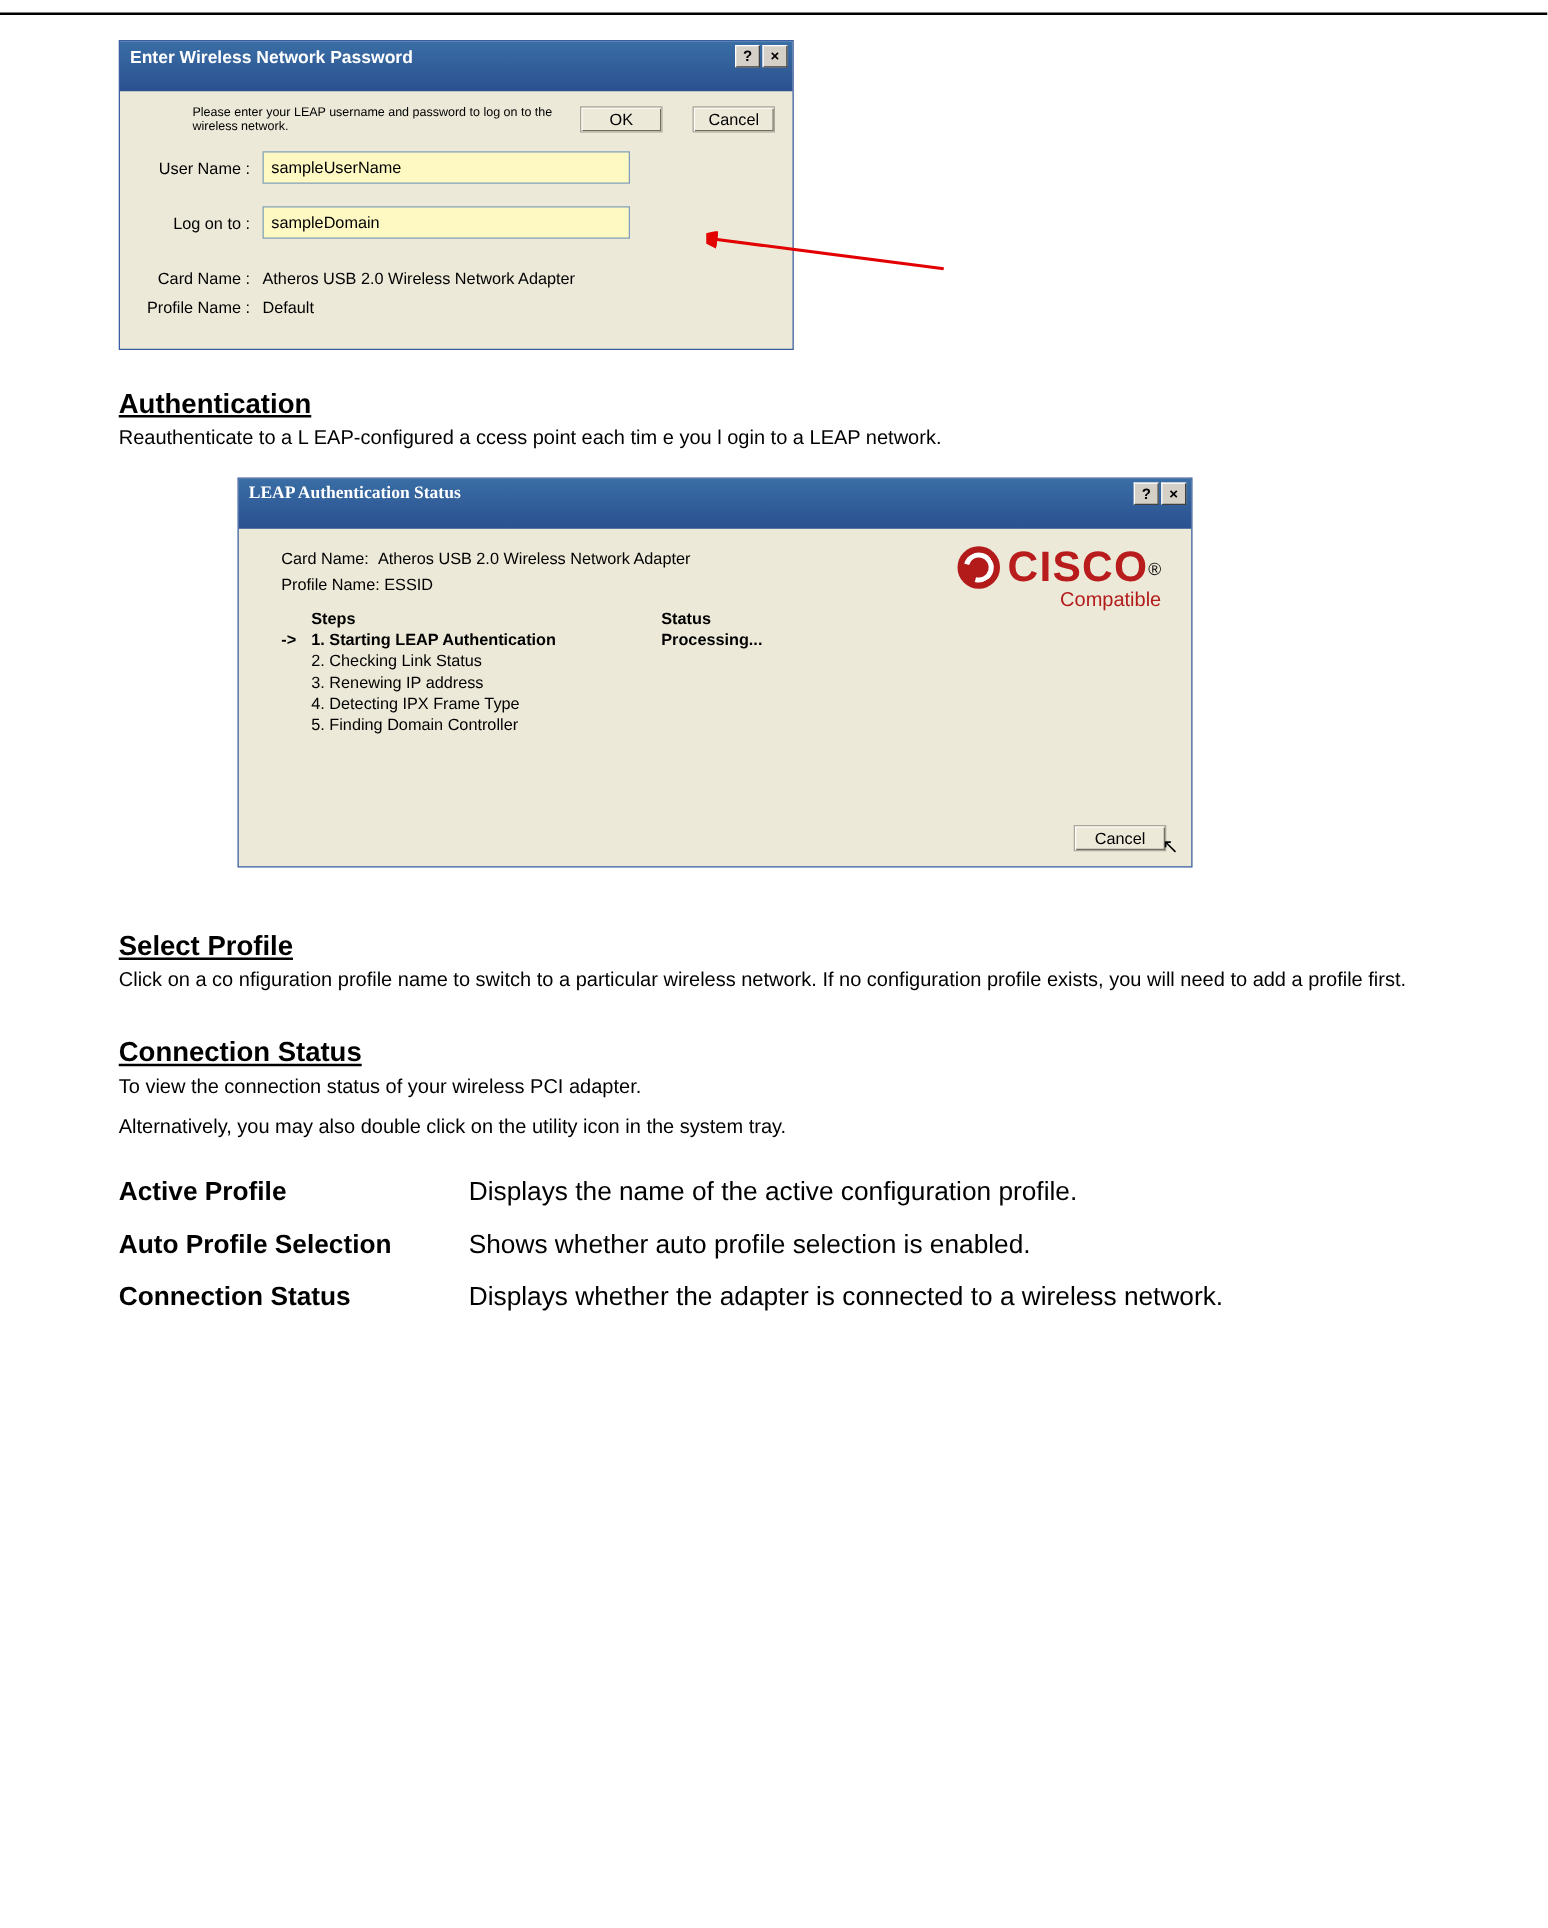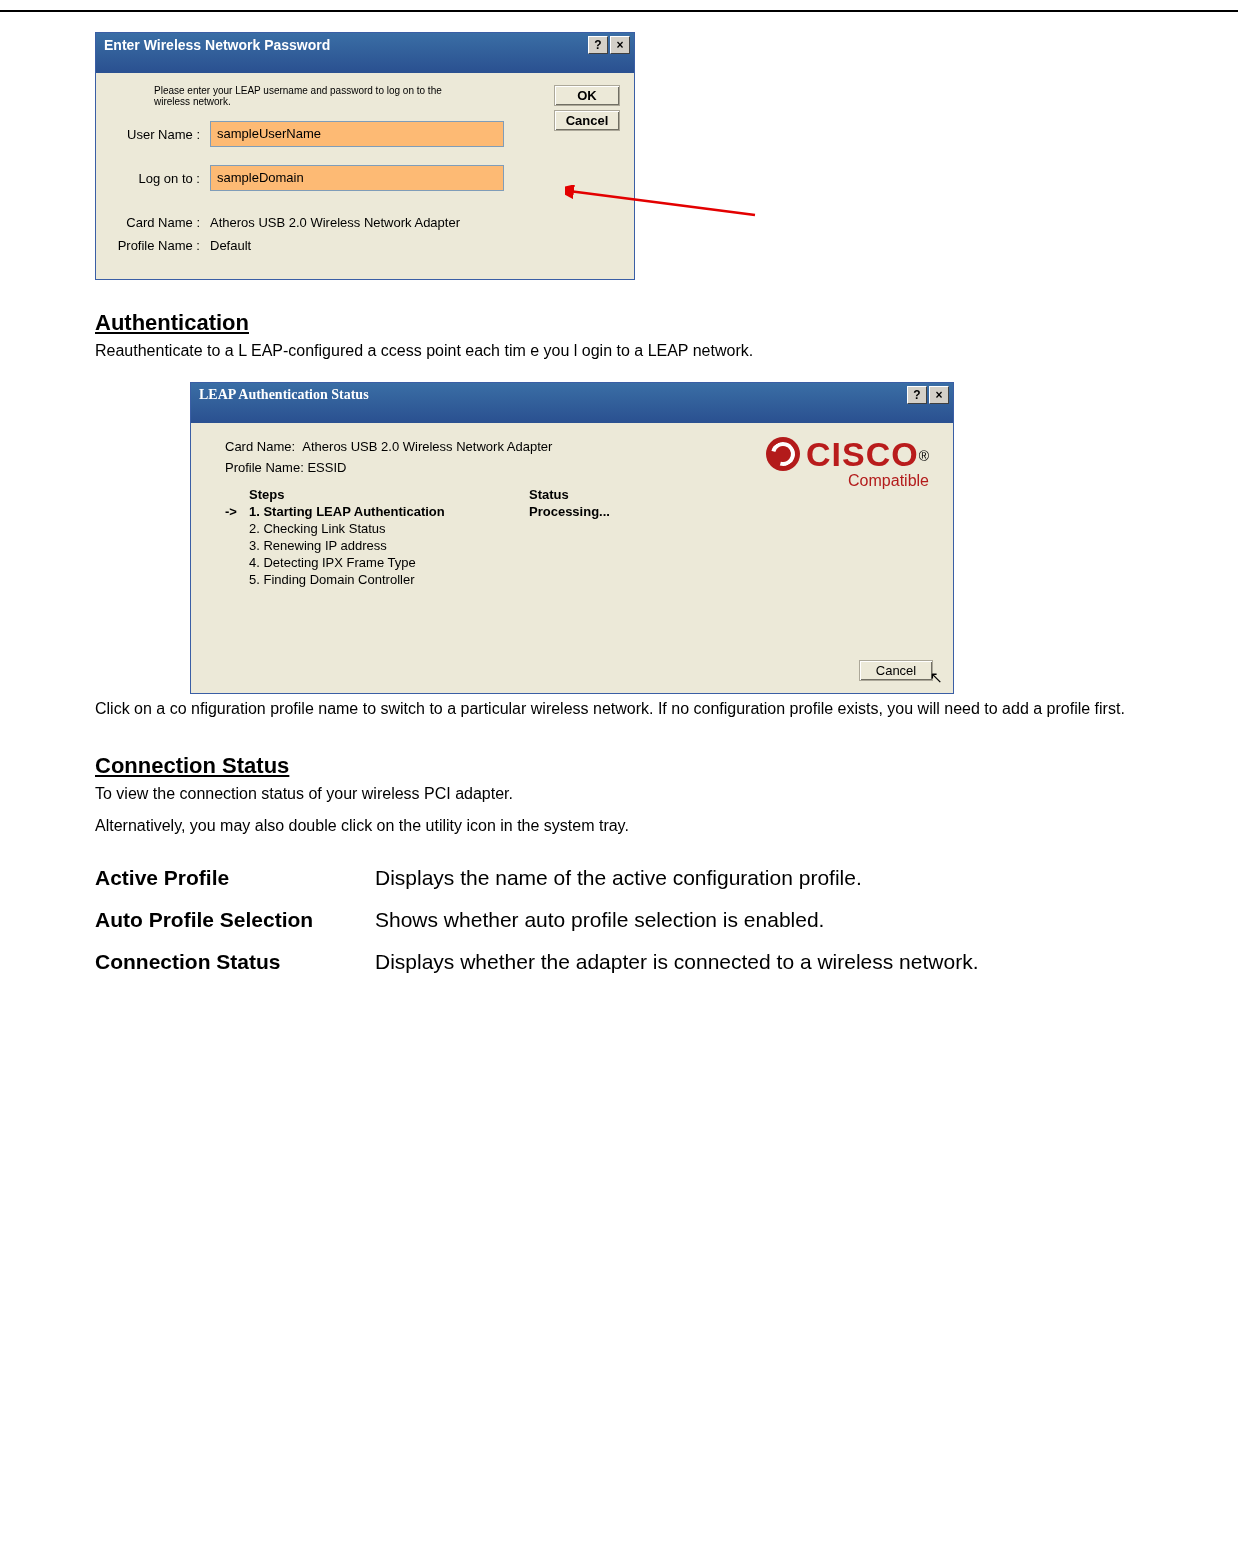--- a/index.html
+++ b/index.html
@@ -54,32 +54,32 @@
     color: #000;
   }
   .dlg1-body {
     padding: 12px 14px 18px 14px;
     position: relative;
   }
   .row { display: flex; align-items: center; margin: 8px 0; }
   .lbl { width: 90px; text-align: right; padding-right: 10px; }
   .inp {
     flex: 1;
-    background: #fdba74;
+    background: #fef9c3;
     border: 1px solid #7f9db9;
     padding: 3px 6px;
     font-family: Tahoma, sans-serif;
     font-size: 13px;
     height: 18px;
     line-height: 18px;
   }
   .cmd-col {
     position: absolute;
     right: 14px; top: 12px;
-    display: flex; flex-direction: column; gap: 4px; font-weight: bold;
+    display: flex; flex-direction: row; gap: 24px;
   }
   .cmd-btn {
     width: 64px;
     padding: 2px 0;
     text-align: center;
     background: #ece9d8;
     border: 1px solid #aca899;
     box-shadow: inset 1px 1px #fff, inset -1px -1px #716f64;
     font-family: Tahoma, sans-serif;
     font-size: 13px;
@@ -254,20 +254,21 @@
             <div class="row2">
               <div class="c1">5. Finding Domain Controller</div>
             </div>
           </div>
       </div>
       <div class="cancel2">Cancel</div>
       <div class="cursor">↖</div>
     </div>
   </div>
 
+  <div class="h" style="margin-top:50px;">Select Profile</div>
   <div class="body-txt">Click on a co nfiguration profile name to switch to a particular wireless network. If no configuration profile exists, you will need to add a profile first.</div>
 
   <div class="h" style="margin-top:34px;">Connection Status</div>
   <div class="body-txt" style="margin-bottom:10px;">To view the connection status of your wireless PCI adapter.</div>
   <div class="body-txt">Alternatively, you may also double click on the utility icon in the system tray.</div>
 
   <div id="defs" style="margin-top:30px;">
       <div class="def-row">
         <div class="def-term">Active Profile</div>
         <div class="def-desc">Displays the name of the active configuration profile.</div>

